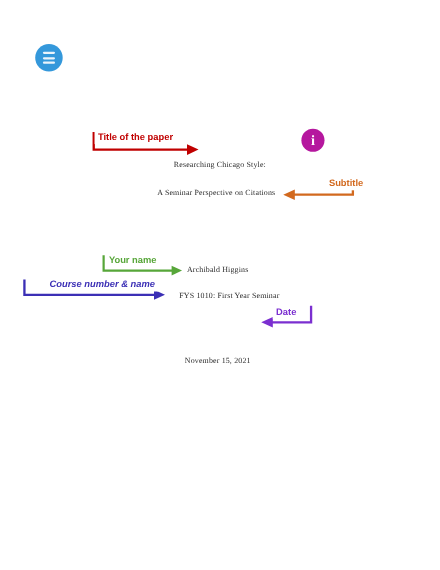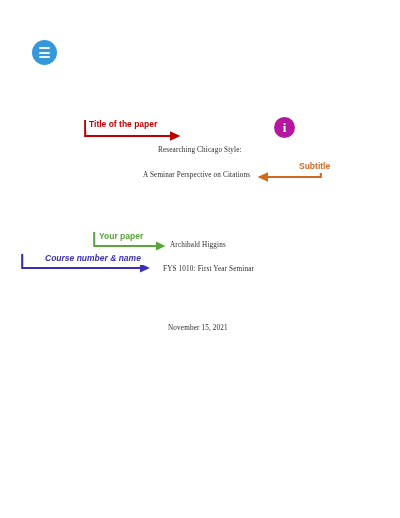--- a/index.html
+++ b/index.html
@@ -154,25 +154,32 @@
       <path d="M12,12.2 L1.5,17 L12,21.8 Z" fill="#d2691e"></path>
     </svg>
     <span class="anno-label">Subtitle</span>
   </div>
 
   <div class="anno" id="anno-name">
     <svg width="76" height="24" viewBox="0 0 76 24">
       <path d="M1.2,2 L1.2,16 L65,16" fill="none" stroke="#57a639" stroke-width="2"></path>
       <path d="M63,11.6 L72.5,16 L63,20.4 Z" fill="#57a639"></path>
     </svg>
-    <span class="anno-label">Your paper</span>
+    <span class="anno-label">Your name</span>
   </div>
 
   <div class="anno" id="anno-course">
     <svg width="132" height="24" viewBox="0 0 132 24">
       <path d="M1.2,2 L1.2,16 L121,16" fill="none" stroke="#3b2fb5" stroke-width="2.1"></path>
       <path d="M119,11.4 L129,16 L119,20.6 Z" fill="#3b2fb5"></path>
     </svg>
     <span class="anno-label">Course number &amp; name</span>
   </div>
 
+  <div class="anno" id="anno-date">
+    <svg width="48" height="24" viewBox="0 0 48 24">
+      <path d="M46.8,1 L46.8,16 L10,16" fill="none" stroke="#7b2fd0" stroke-width="2.1"></path>
+      <path d="M12,11.2 L1.5,16 L12,20.8 Z" fill="#7b2fd0"></path>
+    </svg>
+    <span class="anno-label">Date</span>
+  </div>
 
 </div>
 
 </body></html>

